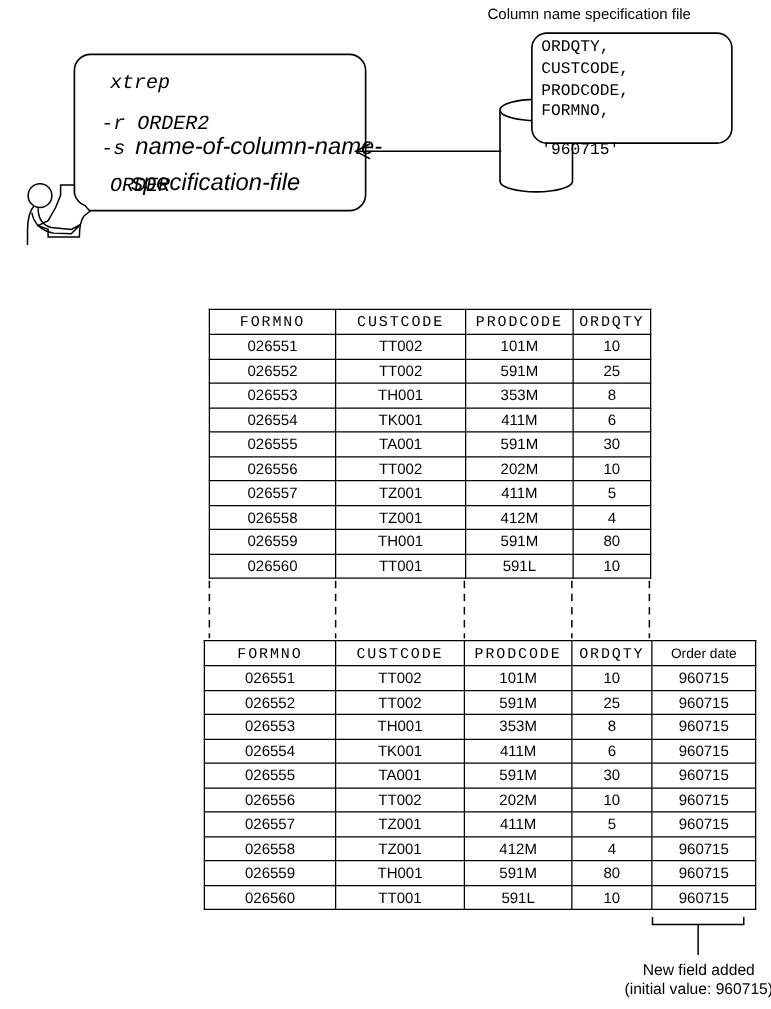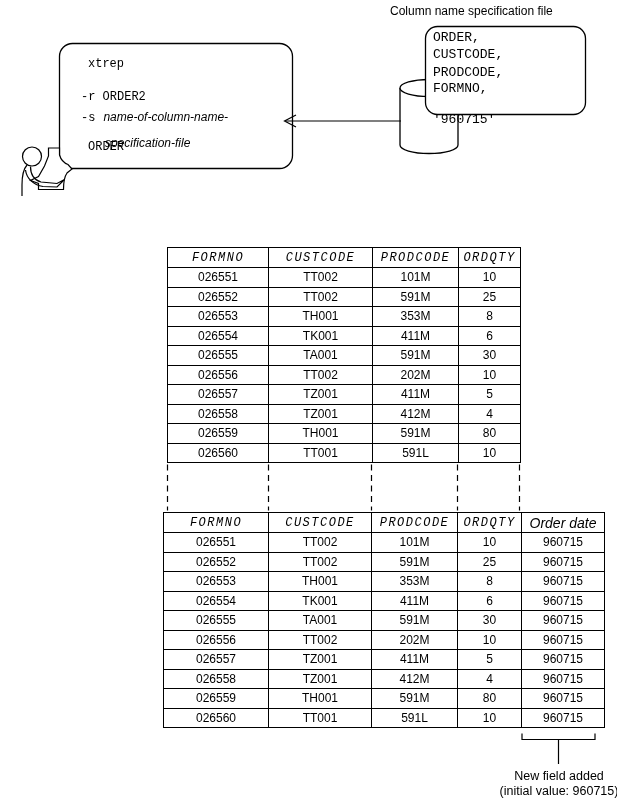--- a/index.html
+++ b/index.html
@@ -1,32 +1,32 @@
 <!DOCTYPE html>
 <html><head>
 <meta charset="utf-8">
 <style>
   html,body{margin:0;padding:0;background:#fff;}
   .canvas{position:relative;width:617px;height:807px;background:#ffffff;overflow:hidden;
           font-family:"Liberation Sans",sans-serif;color:#000;}
   .abs{position:absolute;white-space:nowrap;}
   svg.overlay{position:absolute;left:0;top:0;pointer-events:none;}
-  .mono{font-family:"Liberation Mono",monospace;font-size:12px;}
-  .ital{font-family:"Liberation Sans",sans-serif;font-style:italic;font-size:12px;}
+  .mono{font-family:"Liberation Mono",monospace;font-size:16px;font-style:italic;}
+  .ital{font-family:"Liberation Sans",sans-serif;font-style:italic;font-size:19px;}
   .spec-title{left:390px;top:4px;font-size:12px;}
   .card-line{position:absolute;left:433px;font-family:"Liberation Mono",monospace;font-size:13px;}
   .caption{position:absolute;font-size:12.5px;line-height:15.5px;}
   .mono-sm{font-family:"Liberation Mono",monospace;font-size:12px;letter-spacing:1px;}
   .dtable{position:absolute;border-collapse:collapse;table-layout:fixed;background:#fff;}
   .dtable th,.dtable td{border:1px solid #000;text-align:center;vertical-align:middle;padding:0;overflow:hidden;}
-  .dtable th{font-family:"Liberation Mono",monospace;font-weight:normal;font-size:12px;letter-spacing:1.5px;height:19px;font-style:italic;}
+  .dtable th{font-family:"Liberation Mono",monospace;font-weight:normal;font-size:12px;letter-spacing:1.5px;height:19px;}
   .dtable td{font-family:"Liberation Sans",sans-serif;font-size:12px;height:18.5px;}
   .t1{left:167px;top:247px;width:353px;}
   .t2{left:163px;top:512px;width:441px;}
-  .t2 th:last-child{font-family:"Liberation Sans",sans-serif;letter-spacing:0;font-size:14px;}
+  .t2 th:last-child{font-family:"Liberation Sans",sans-serif;letter-spacing:0;font-size:11px;}
   .annotation{position:absolute;left:484px;top:769px;width:150px;text-align:center;
               font-size:12.5px;line-height:15px;}
 </style>
 </head>
 <body>
 
 <div class="canvas">
 
   <svg class="overlay" width="617" height="807" viewBox="0 0 617 807">
 
@@ -71,21 +71,21 @@
   <div class="abs spec-title">Column name specification file</div>
 
   <div class="abs mono" style="left:88px;top:57px">xtrep</div>
   <div class="abs mono" style="left:81px;top:90px">-r ORDER2</div>
   <div class="abs" style="left:81px;top:107px">
     <span class="mono">-s</span><span class="ital" style="margin-left:8px">name-of-column-name-</span>
   </div>
   <div class="abs ital" style="left:105px;top:136px">specification-file</div>
   <div class="abs mono" style="left:88px;top:140px">ORDER</div>
 
-  <div class="card-line" style="top:30px">ORDER,</div>
+  <div class="card-line" style="top:30px">ORDQTY,</div>
   <div class="card-line" style="top:47px">CUSTCODE,</div>
   <div class="card-line" style="top:65px">PRODCODE,</div>
   <div class="card-line" style="top:81px">FORMNO,</div>
   <div class="card-line" style="top:112px">'960715'</div>
 
 
   <table class="dtable t1">
     <colgroup>
       <col style="width:101px">
         <col style="width:104px">

